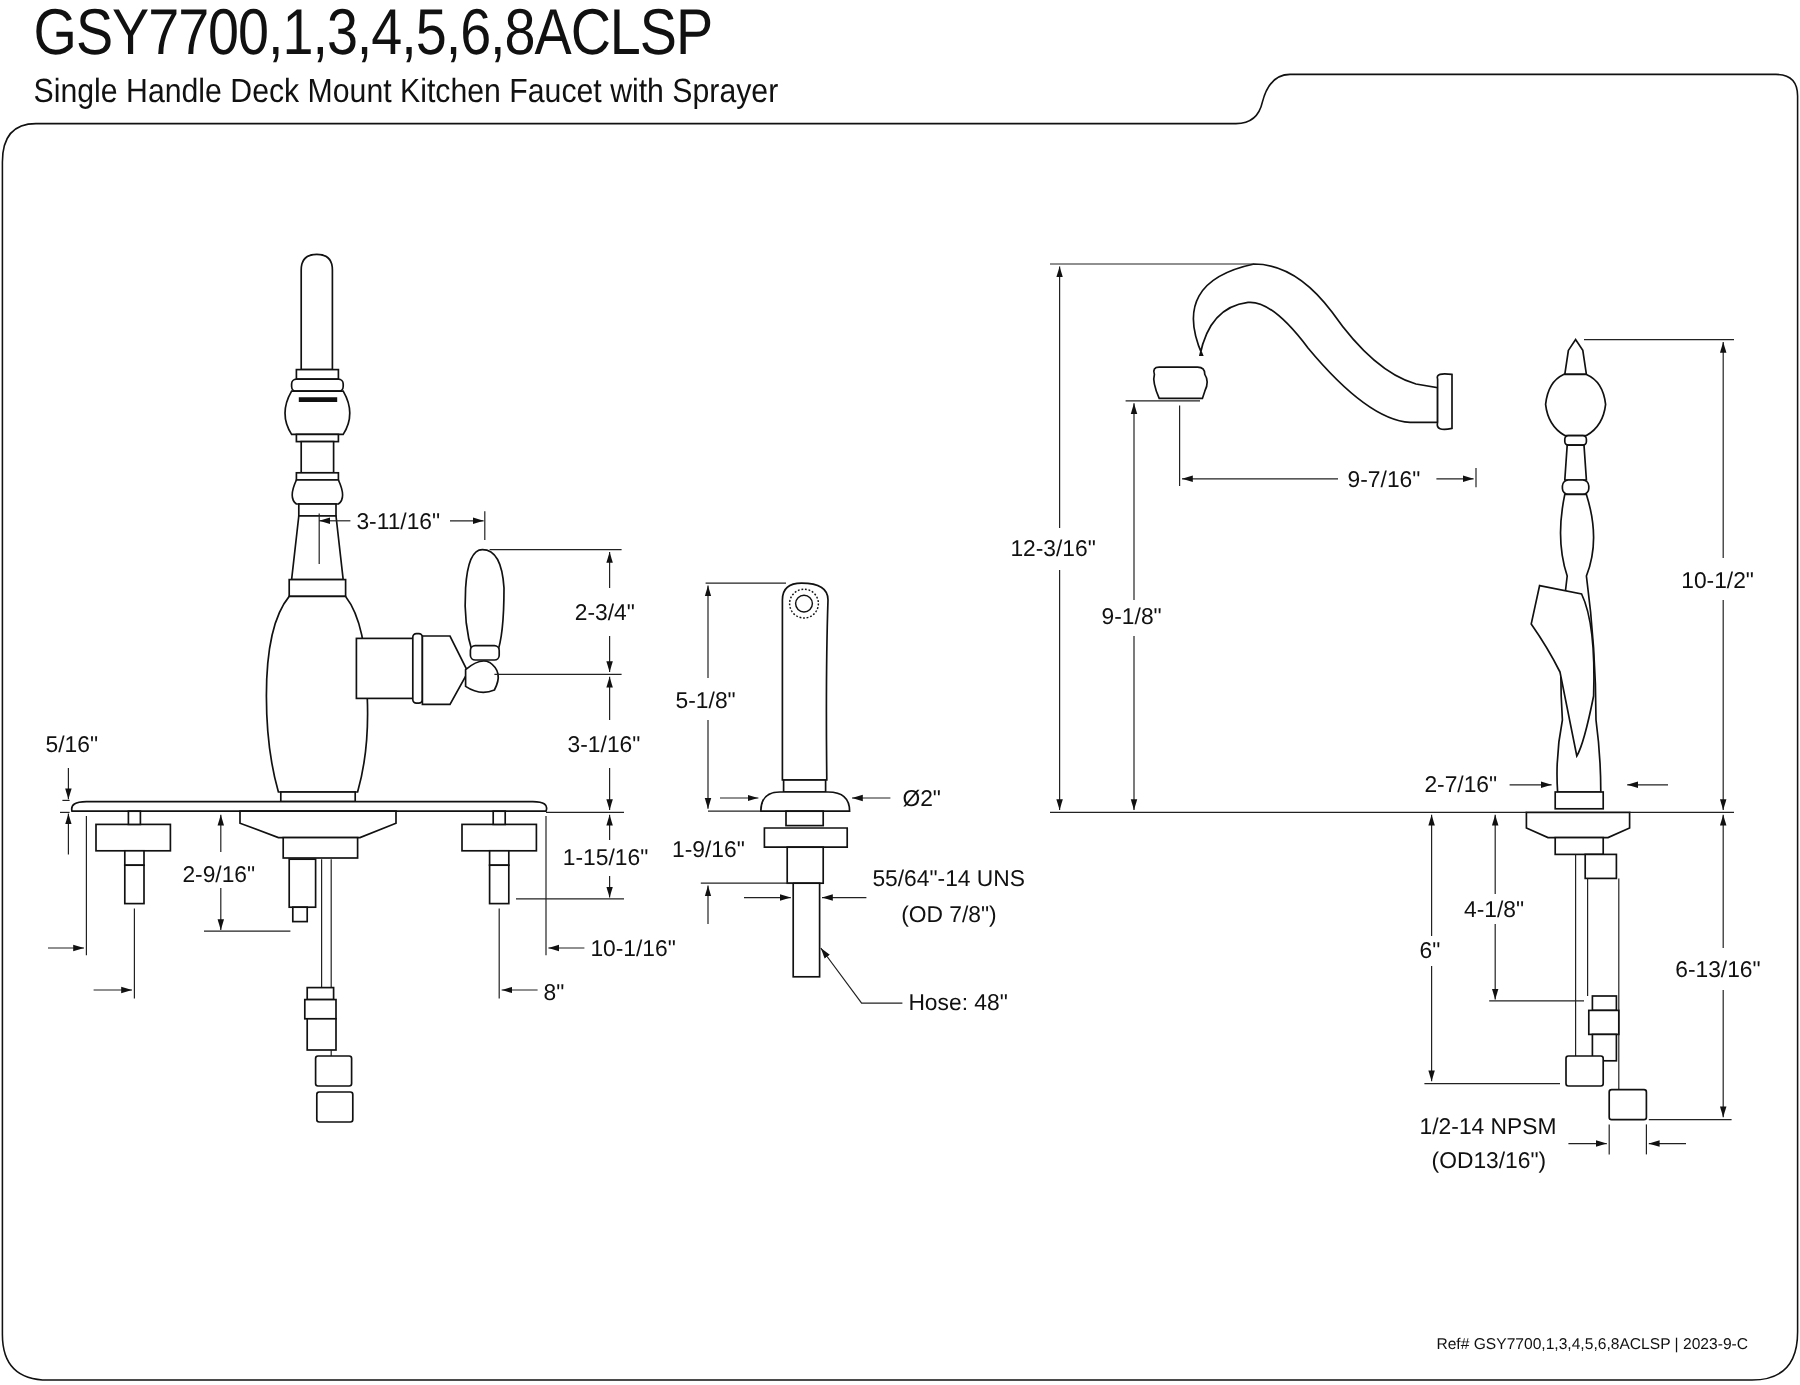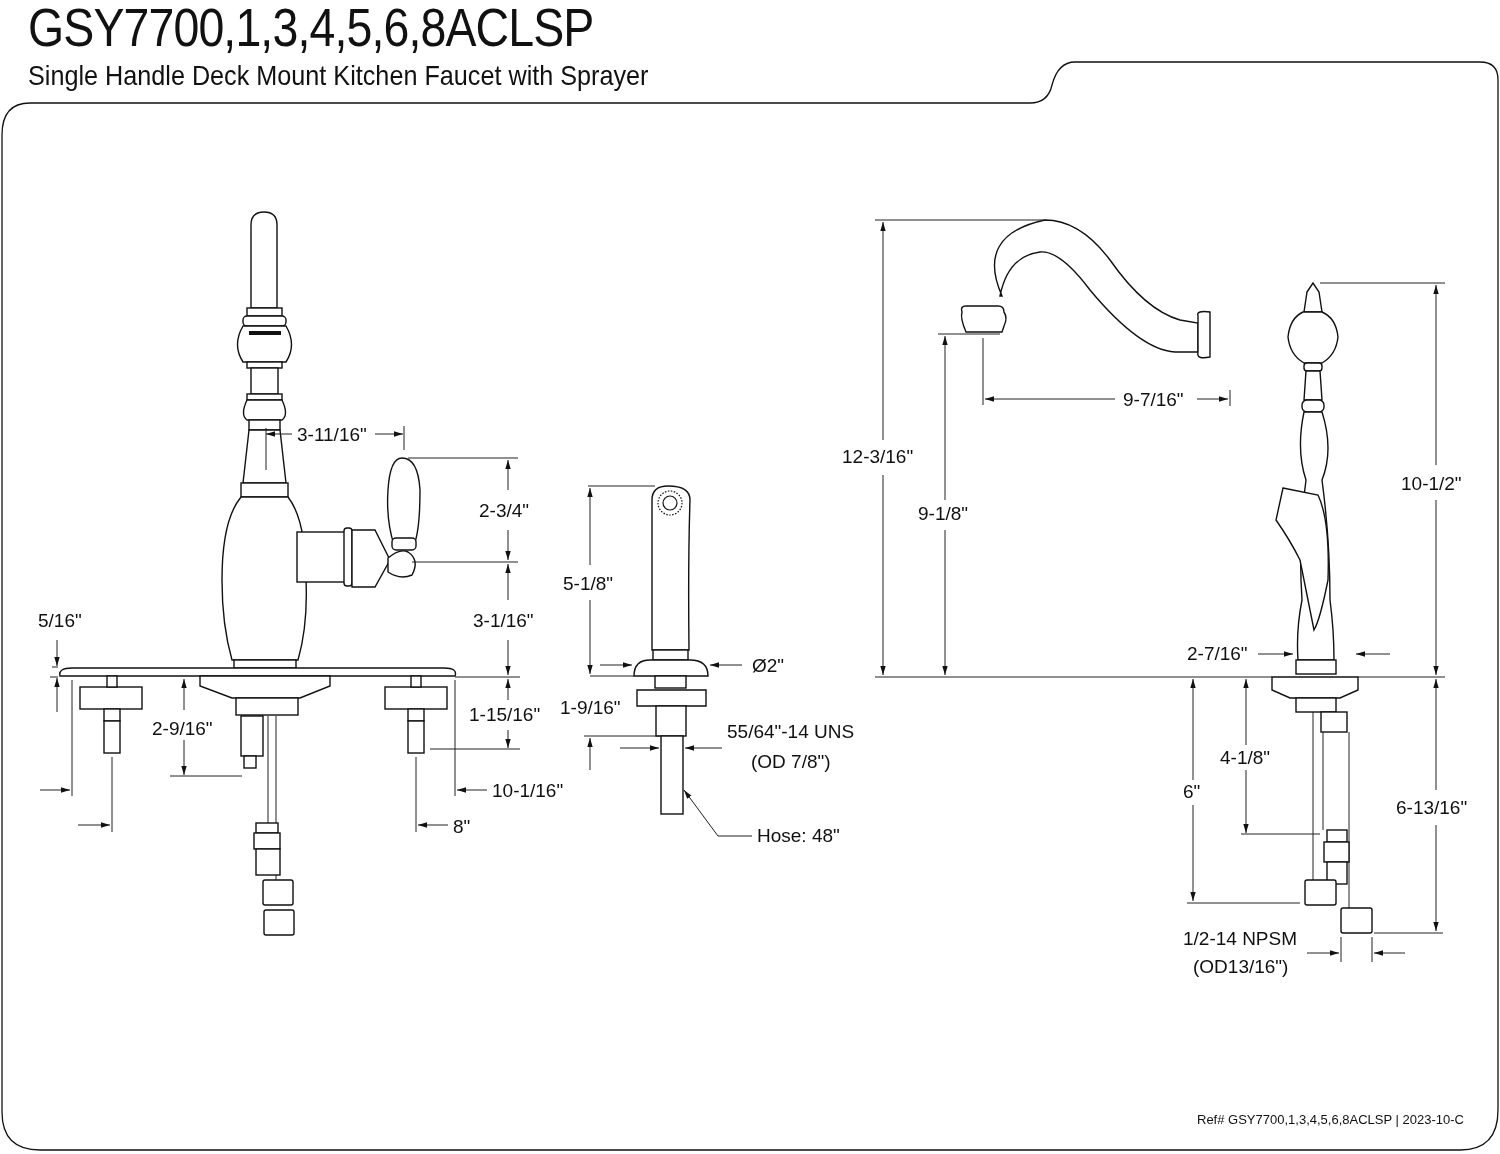--- a/index.html
+++ b/index.html
@@ -11,21 +11,21 @@
   .dim { font-family:"Liberation Sans", sans-serif; font-size:19px; fill:#111; }
   .ln { stroke:#111; stroke-width:1.3; fill:none; }
   .thin { stroke:#222; stroke-width:1; fill:none; }
   .part { stroke:#111; stroke-width:1.4; fill:#fff; }
 </style>
 </head>
 <body>
 
 <div id="title">GSY7700,1,3,4,5,6,8ACLSP</div>
 <div id="subtitle">Single Handle Deck Mount Kitchen Faucet with Sprayer</div>
-<div id="ref">Ref# GSY7700,1,3,4,5,6,8ACLSP | 2023-10-C</div>
+<div id="ref">Ref# GSY7700,1,3,4,5,6,8ACLSP | 2023-9-C</div>
 
 <svg id="drawing" width="1500" height="1154" viewBox="0 0 1500 1154" xmlns="http://www.w3.org/2000/svg">
   <defs>
     <marker id="ar" viewBox="0 0 10 10" refX="10" refY="5" markerWidth="9" markerHeight="9" orient="auto-start-reverse">
       <path d="M0,2 L10,5 L0,8 z" fill="#111"></path>
     </marker>
   </defs>
 
   <path class="ln" stroke-width="1.5" d="M30,103 L1030,103 Q1048,103 1052,85 Q1058,62 1075,62 L1480,62 Q1498,62 1498,80 L1498,1110 Q1498,1150 1460,1150 L40,1150 Q2,1150 2,1112 L2,135 Q2,103 30,103 Z"></path>
 

